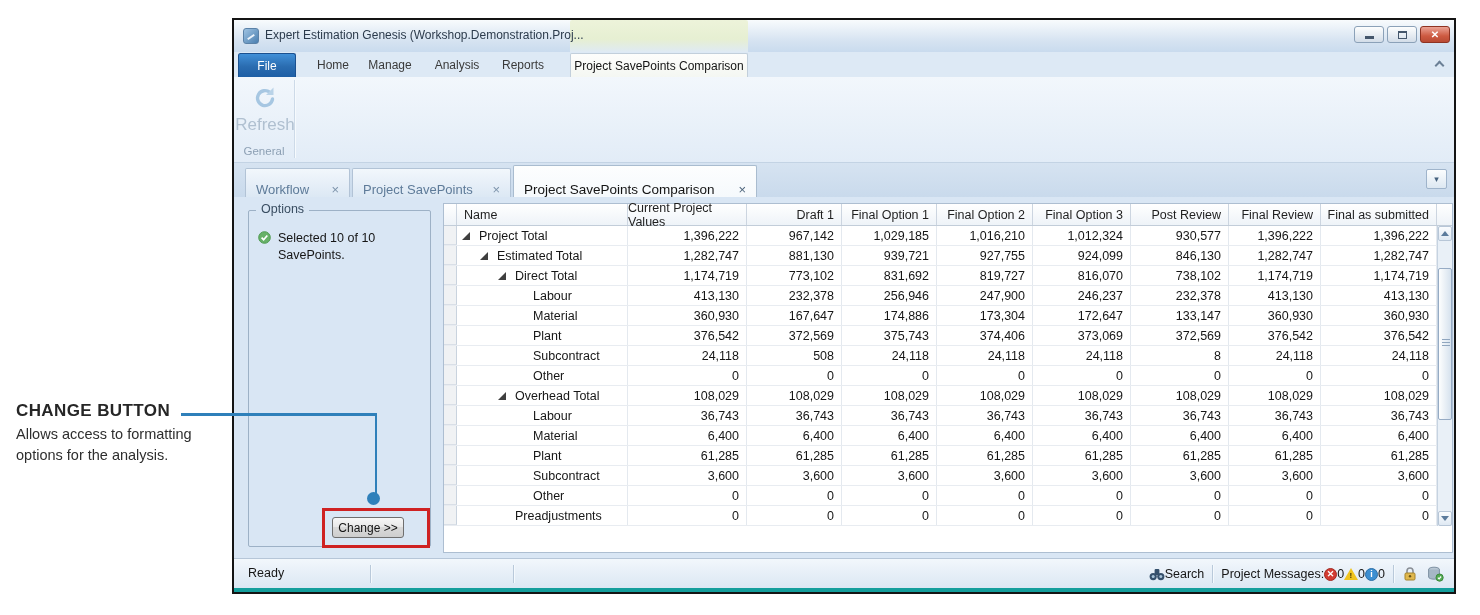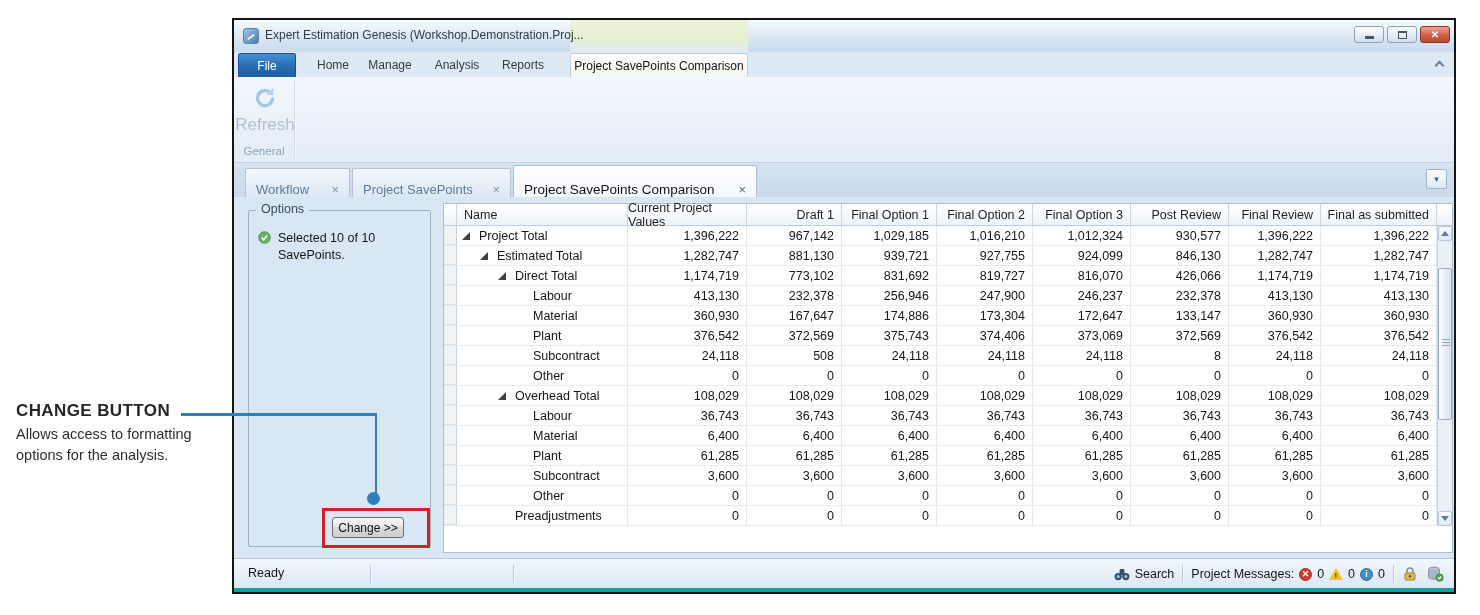--- a/index.html
+++ b/index.html
@@ -90,21 +90,21 @@
   .tri-down { width:0; height:0; border-left:4px solid transparent; border-right:4px solid transparent; border-top:5px solid #5b7b9c; }
   .sb-thumb { position:absolute; left:0; top:42px; width:14px; height:152px; background:linear-gradient(90deg,#fdfefe,#d6e2ee); border:1px solid #96abc4; border-radius:2px; }
   .sb-grip { position:absolute; left:3px; top:70px; width:8px; height:8px; background:repeating-linear-gradient(#8fa6bf 0 1px, transparent 1px 3px); }
 
   
   .statusbar { position:absolute; left:0; top:538px; width:1220px; height:30px; background:linear-gradient(#f2f7fc,#dbe7f3); border-top:1px solid #b6c6d8; }
   .status-ready { position:absolute; left:14px; top:7px; font-size:12.5px; color:#161616; }
   .status-sep { width:1px; height:18px; background:#b9c9da; box-shadow:1px 0 0 #f4f9fd; }
   .status-sep-abs { position:absolute; top:6px; width:1px; height:18px; background:#b9c9da; box-shadow:1px 0 0 #f4f9fd; }
   .status-right { position:absolute; right:10px; top:0; height:30px; display:flex; align-items:center; gap:8px; }
-  .status-item { display:flex; align-items:center; gap:5px; font-size:12.5px; color:#161616; }
+  .status-item { display:flex; align-items:center; font-size:12.5px; color:#161616; }
   .msg-badge { width:13px; height:13px; border-radius:50%; color:#fff; font-size:9px; font-weight:bold; display:flex; align-items:center; justify-content:center; }
   .badge-error { background:#d23b32; border:1px solid #a32a22; }
   .badge-info { background:#3d8fd1; border:1px solid #2b6ea6; }
   .badge-warn { width:0; height:0; border-left:7px solid transparent; border-right:7px solid transparent; border-bottom:12px solid #f0c41e; position:relative; border-radius:0; }
   .badge-warn i { position:absolute; left:-1.5px; top:3px; font-style:normal; font-size:8px; font-weight:bold; color:#4a3b00; }
   .teal-strip { position:absolute; left:0; top:568px; width:1220px; height:4px; background:#149e9c; }
 </style>
 </head>
 <body>
 
@@ -251,21 +251,21 @@
             <div class="td td-ind cw0"></div>
             <div class="td td-name cw1" style="padding-left: 41px;">
               <span class="exp"></span>
               <span>Direct Total</span>
             </div>
             <div class="td td-num cw2">1,174,719</div>
             <div class="td td-num cw3">773,102</div>
             <div class="td td-num cw4">831,692</div>
             <div class="td td-num cw5">819,727</div>
             <div class="td td-num cw6">816,070</div>
-            <div class="td td-num cw7">426,066</div>
+            <div class="td td-num cw7">738,102</div>
             <div class="td td-num cw8">1,174,719</div>
             <div class="td td-num cw9">1,174,719</div>
           </div>
           <div class="tr">
             <div class="td td-ind cw0"></div>
             <div class="td td-name cw1" style="padding-left: 59px;">
               <span class="exp-spacer"></span>
               <span>Labour</span>
             </div>
             <div class="td td-num cw2">413,130</div>

